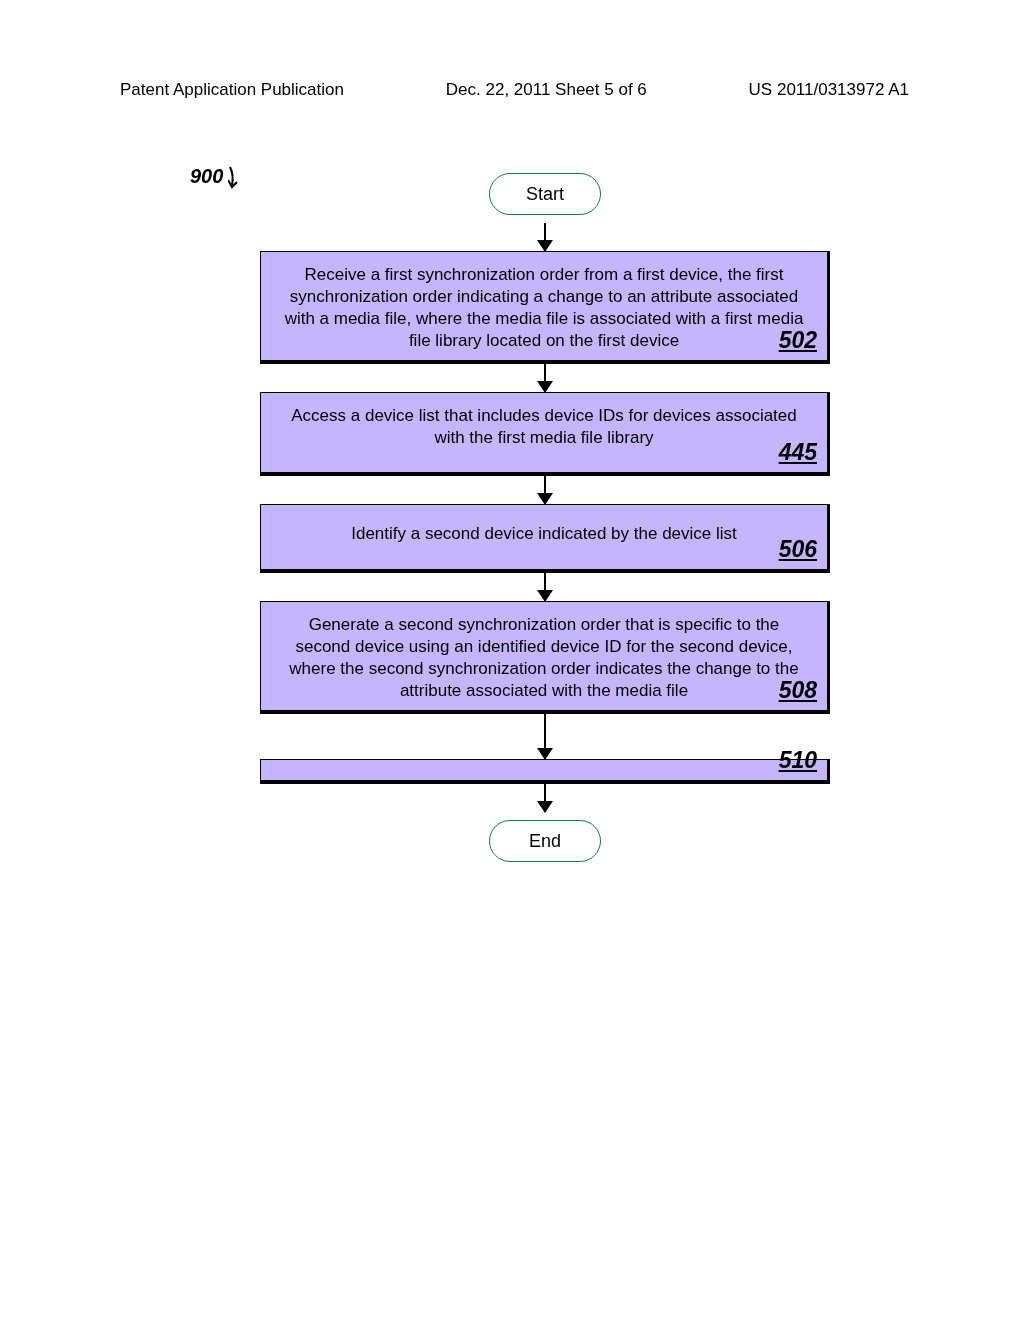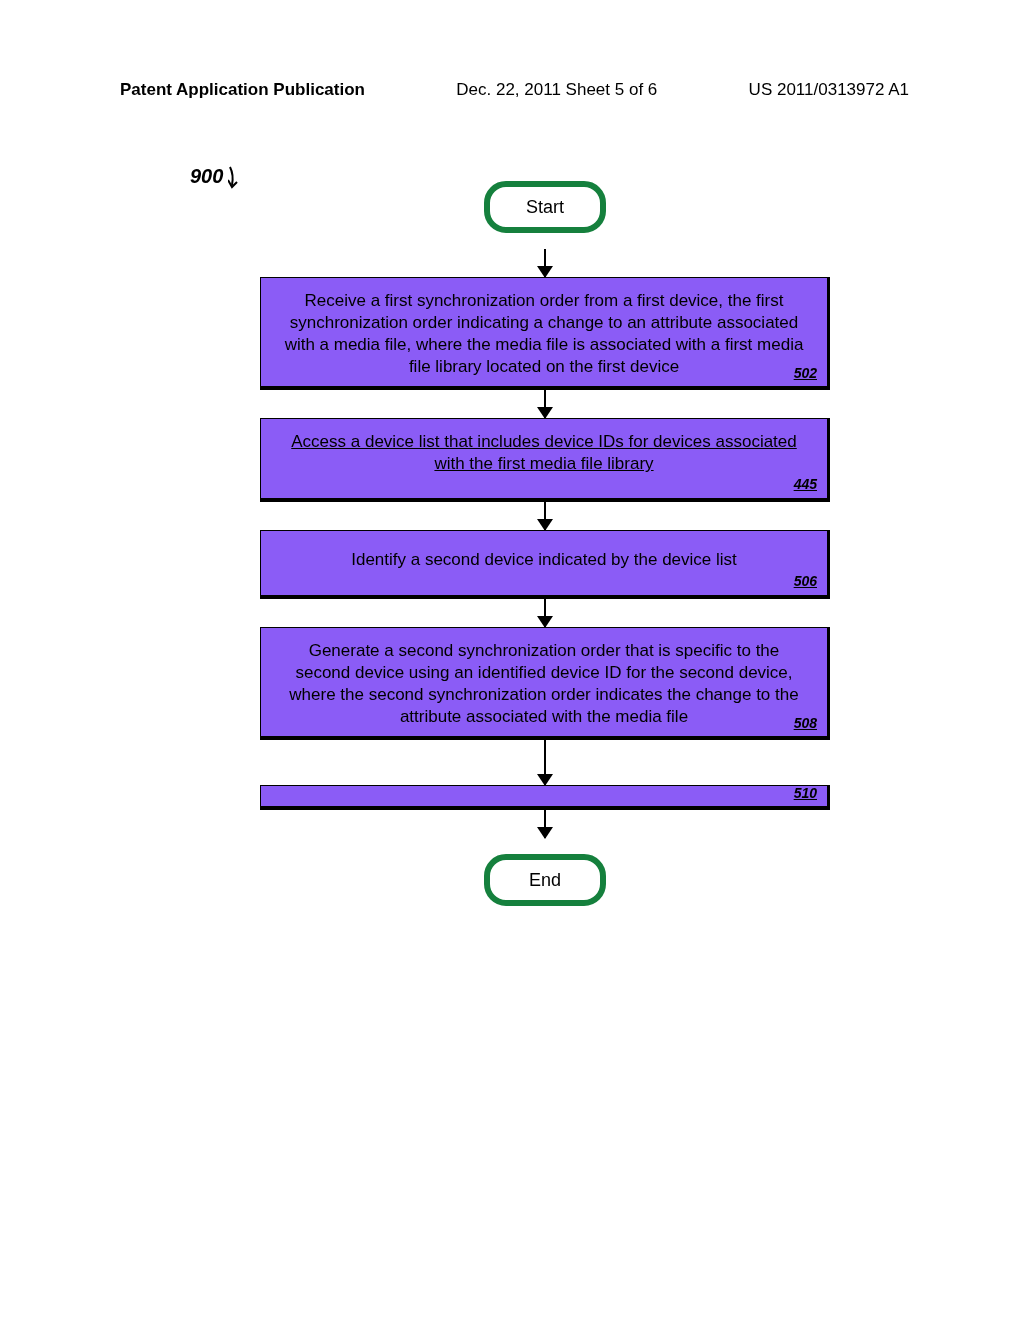--- a/index.html
+++ b/index.html
@@ -14,21 +14,21 @@
 .header {
   position: absolute;
   top: 80px;
   left: 0;
   right: 0;
   padding: 0 115px 0 120px;
   display: flex;
   justify-content: space-between;
   font-size: 17px;
 }
-.header-left { font-weight: bold; }
+.header-left { font-weight: normal; }
 .header-center { }
 .header-right { }
 .ref-label {
   position: absolute;
   top: 165px;
   left: 190px;
   font-style: italic;
   font-weight: bold;
   font-size: 20px;
 }
@@ -39,25 +39,25 @@
   width: 20px;
   height: 25px;
 }
 .diagram {
   position: absolute;
   top: 165px;
   left: 260px;
   width: 570px;
 }
 .terminator {
-  border: 6px solid #15803d;
+  border: 1px solid #15803d;
   border-radius: 22px;
   width: 110px;
   height: 40px;
-  margin: 16px auto;
+  margin: 8px auto;
   display: flex;
   align-items: center;
   justify-content: center;
   font-size: 18px;
   background: #fff;
 }
 .arrow-down {
   width: 2px;
   height: 28px;
   background: #000;
@@ -74,35 +74,35 @@
   border-left: 8px solid transparent;
   border-right: 8px solid transparent;
   border-top: 12px solid #000;
 }
 .step-box {
   border: 2px solid #000;
   border-top-width: 1.5px;
   border-left-width: 1.5px;
   border-right-width: 3px;
   border-bottom-width: 4px;
-  background: #8b5cf6;
+  background: #c4b5fd;
   padding: 12px 18px 8px 18px;
   position: relative;
   font-size: 17px;
   line-height: 1.3;
   text-align: center;
 }
 .step-num {
   position: absolute;
   bottom: 4px;
   right: 10px;
   font-weight: bold;
   font-style: italic;
   text-decoration: underline;
-  font-size: 14px;
+  font-size: 23px;
 }
 .figure-label {
   text-align: center;
   font-weight: bold;
   font-size: 28px;
   margin-top: 35px;
 }
 </style>
 </head>
 <body>
@@ -125,21 +125,21 @@
     <span>Start</span>
   </div>
   <div class="arrow-down"></div>
 
   <div class="step-box">
     <span>Receive a first synchronization order from a first device, the first synchronization order indicating a change to an attribute associated with a media file, where the media file is associated with a first media file library located on the first device</span>
     <span class="step-num">502</span>
   </div>
   <div class="arrow-down"></div>
 
-  <div class="step-box" style="padding-bottom:22px;text-decoration:underline;">
+  <div class="step-box" style="padding-bottom:22px;">
     <span>Access a device list that includes device IDs for devices associated with the first media file library</span>
     <span class="step-num">445</span>
   </div>
   <div class="arrow-down"></div>
 
   <div class="step-box" style="padding-bottom:24px; padding-top:18px;">
     <span>Identify a second device indicated by the device list</span>
     <span class="step-num">506</span>
   </div>
   <div class="arrow-down"></div>

